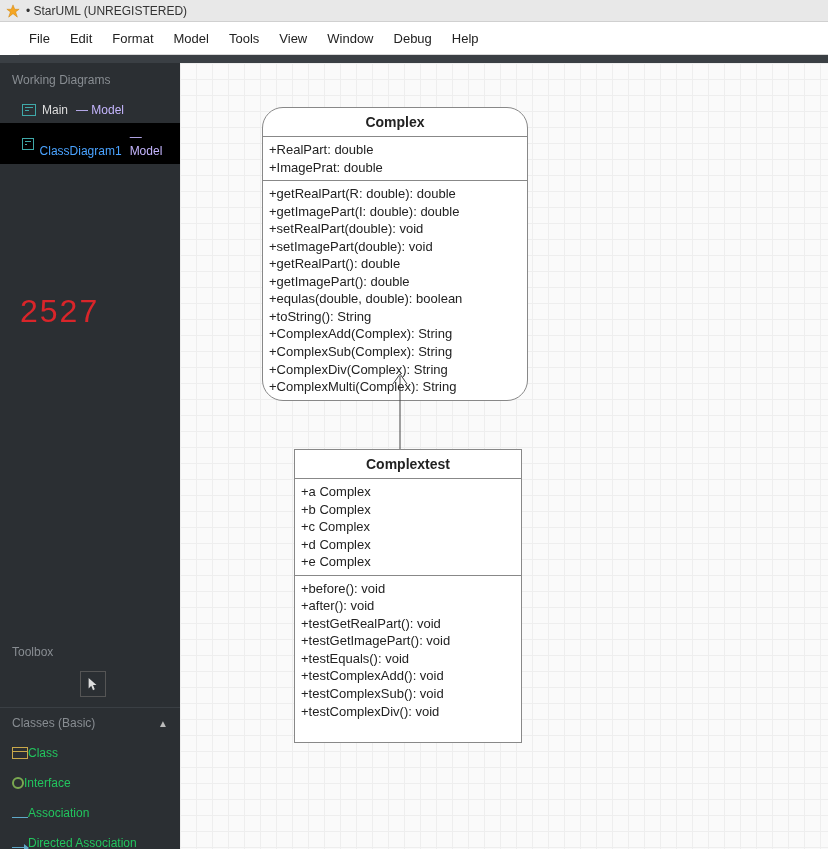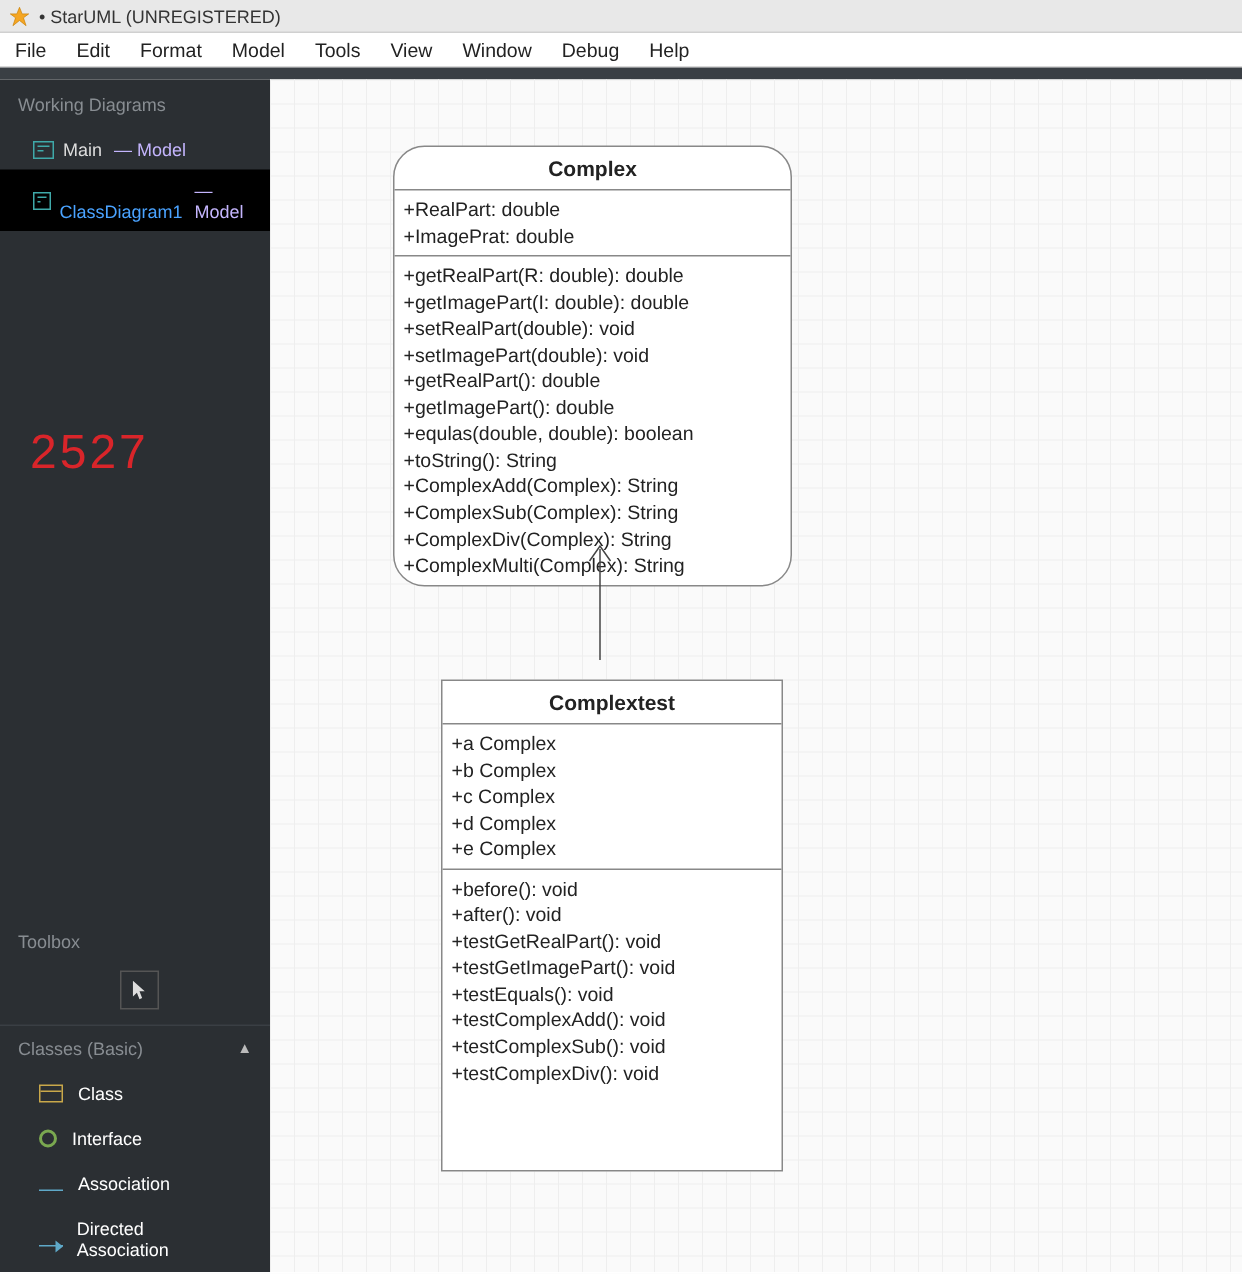--- a/index.html
+++ b/index.html
@@ -1,58 +1,58 @@
 <!DOCTYPE html>
 <html><head>
 <meta charset="utf-8">
 <style>
 * { margin:0; padding:0; box-sizing:border-box; font-family:"Segoe UI",Arial,sans-serif; }
 html,body { width:828px; height:849px; overflow:hidden; }
 .titlebar { height:22px; background:#e8e8e8; display:flex; align-items:center; padding:0 6px; font-size:12px; color:#333; border-bottom:1px solid #d0d0d0; }
 .titlebar .logo { width:14px; height:14px; margin-right:6px; display:inline-flex; align-items:center; justify-content:center; }
-.menubar { height:23px; background:#fff; display:flex; align-items:center; font-size:13px; color:#222; border-bottom:1px solid #d8d8d8; }
+.menubar { height:33px; background:#fff; display:flex; align-items:center; font-size:13px; color:#222; border-bottom:1px solid #d8d8d8;margin-left:19px; }
 .menubar div { padding:0 10px; height:100%; display:flex; align-items:center; cursor:default; }
 .separator { height:8px; background:#3a3f44; }
 .main { display:flex; height:calc(849px - 22px - 24px - 8px); }
 .sidebar { width:180px; background:#2b2f33; color:#9aa0a6; display:flex; flex-direction:column; font-size:12px; position:relative; }
 .side-header { padding:10px 12px; color:#888d92; font-size:12px; }
 .tree-item { padding:6px 12px 6px 22px; display:flex; align-items:center; gap:6px; cursor:default; }
 .tree-item.selected { background:#000; }
 .tree-icon { width:14px; height:12px; border:1px solid #3fa9a9; display:inline-block; position:relative; }
 .tree-icon::before { content:""; position:absolute; top:2px; left:2px; right:2px; height:1px; background:#3fa9a9; }
 .tree-icon::after { content:""; position:absolute; top:5px; left:2px; right:6px; height:1px; background:#3fa9a9; }
 .tree-label { color:#ddd; }
 .tree-label.link { color:#4aa3ff;margin-top:15px; }
 .tree-sub { color:#c4b5fd; margin-left:2px; }
 .annotation { position:absolute; top:230px; left:20px; font-family:cursive; font-size:32px; color:#d9252a; font-weight:normal; letter-spacing:2px; }
 .toolbox { margin-top:auto; }
 .tb-header { padding:10px 12px; color:#888d92; display:flex; align-items:center; justify-content:space-between; }
 .cursor-box { width:26px; height:26px; border:1px solid #555; display:flex; align-items:center; justify-content:center; margin:2px 0 10px 80px; }
 .cursor-box svg { width:14px; height:14px; }
 .tb-section { padding:8px 12px; color:#888d92; display:flex; align-items:center; justify-content:space-between; border-top:1px solid #3a3f44; }
 .tb-section .tri { font-size:10px; color:#bbb; }
-.tb-item { padding:8px 26px; color:#ffffff; display:flex; align-items:center; gap:10px; cursor:default; }
+.tb-item { padding:8px 12px; color:#22c55e; display:flex; align-items:center; cursor:default; }
 .ico { width:16px; height:12px; display:inline-flex; align-items:center; justify-content:center; }
 .ico-class { border:1px solid #c9a84a; position:relative; }
 .ico-class::before { content:""; position:absolute; top:3px; left:0; right:0; height:1px; background:#c9a84a; }
 .ico-interface { width:12px; height:12px; border:2px solid #7aa850; border-radius:50%; }
 .ico-assoc { width:16px; height:2px; background:transparent; position:relative; }
 .ico-assoc::before { content:""; position:absolute; left:0; top:5px; width:16px; height:1px; background:#5fa9c9; }
 .ico-assoc.dir::after { content:""; position:absolute; right:-1px; top:2px; width:0; height:0; border-left:5px solid #5fa9c9; border-top:4px solid transparent; border-bottom:4px solid transparent; }
 
 .canvas { flex:1; background:#fafafa; position:relative;
   background-image:linear-gradient(#eee 1px,transparent 1px),linear-gradient(90deg,#eee 1px,transparent 1px);
   background-size:16px 16px; }
 .uml-class { position:absolute; background:#fff; border:1px solid #888; font-size:13px; color:#222; }
 .uml-name { text-align:center; font-weight:bold; padding:6px 4px; border-bottom:1px solid #888; font-size:14px; }
 .uml-sect { border-bottom:1px solid #888; padding:4px 6px; line-height:1.35; }
 .uml-sect:last-child { border-bottom:none; }
 .uml-sect div { white-space:nowrap; }
 #class1 { left:82px; top:44px; width:266px;border-radius:21px; }
-#class2 { left:114px; top:400px; width:228px; height:328px; }
+#class2 { left:114px; top:386px; width:228px; height:294px; }
 #class2 .uml-sect.ops { height:246px; }
 svg.conn { position:absolute; pointer-events:none; }
 </style>
 </head>
 <body>
 
 <div class="titlebar">
   <span class="logo">
     <svg viewBox="0 0 16 16">
         <polygon points="8,1 10,6 15,6 11,9 13,15 8,11 3,15 5,9 1,6 6,6" fill="#f5a623" stroke="#c77d00" stroke-width="0.5"></polygon>

